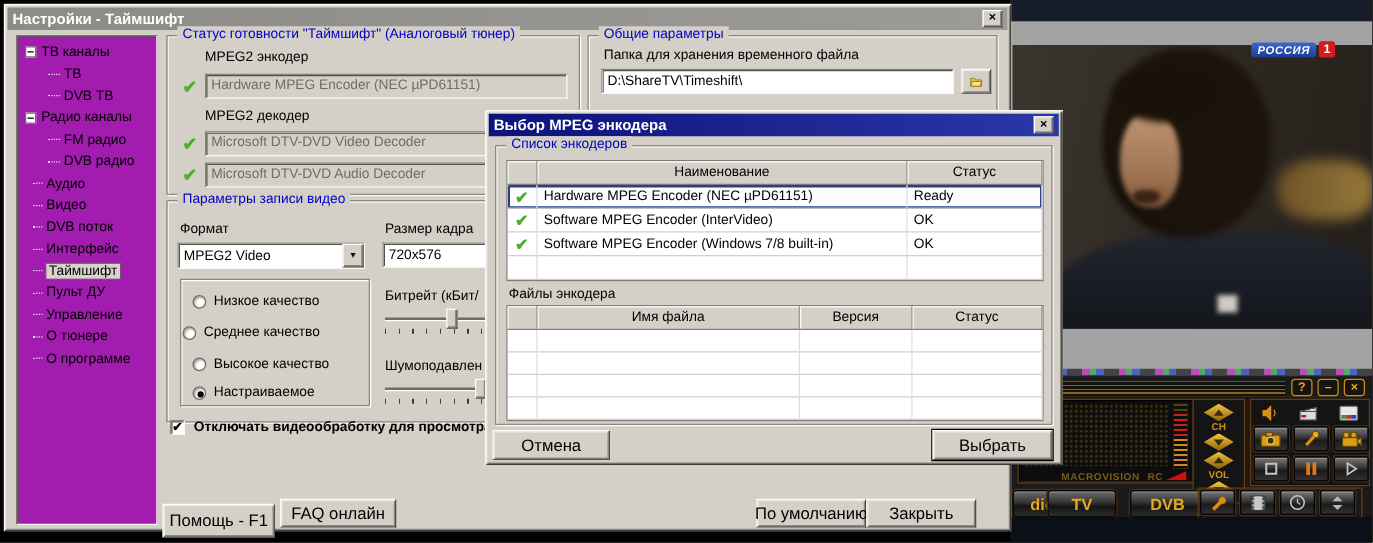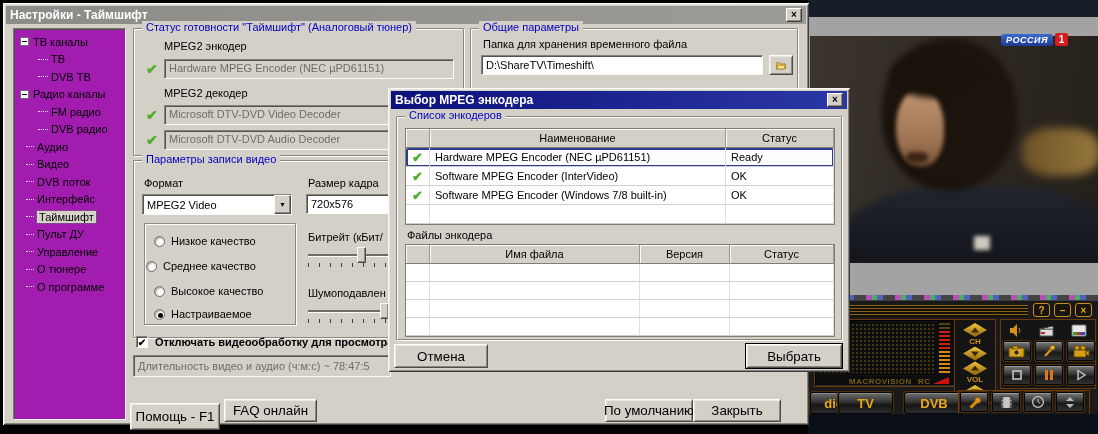--- a/index.html
+++ b/index.html
@@ -425,21 +425,20 @@
             <span class="sthumb" style="left:55%;"></span>
           </div>
         <div class="sticks"></div>
       </div>
     </div>
 
     <div style="position:absolute;left:133px;top:333px;display:flex;align-items:center;gap:7px;">
       <span class="cbbox">✔</span>
       <span style="font-weight:bold;">Отключать видеообработку для просмотра</span>
     </div>
-    <div class="fld dis" style="left:130px;top:352px;width:258px;height:22px;line-height:16px;">Длительность видео и аудио (ч:м:с)  ~ 78:47:5</div>
 
     <button class="btn" style="left:127px;top:400px;width:90px;height:27px;">Помощь - F1</button>
     <button class="btn" style="left:221px;top:396px;width:93px;height:23px;">FAQ онлайн</button>
     <button class="btn" style="left:602px;top:396px;width:88px;height:23px;">По умолчанию</button>
     <button class="btn" style="left:690px;top:396px;width:88px;height:23px;">Закрыть</button>
   </div>
 
   <div class="win" style="left:388px;top:88px;width:462px;height:284px;">
     <div class="tb tb-active">
       <span class="ttl">Выбор MPEG энкодера</span>

